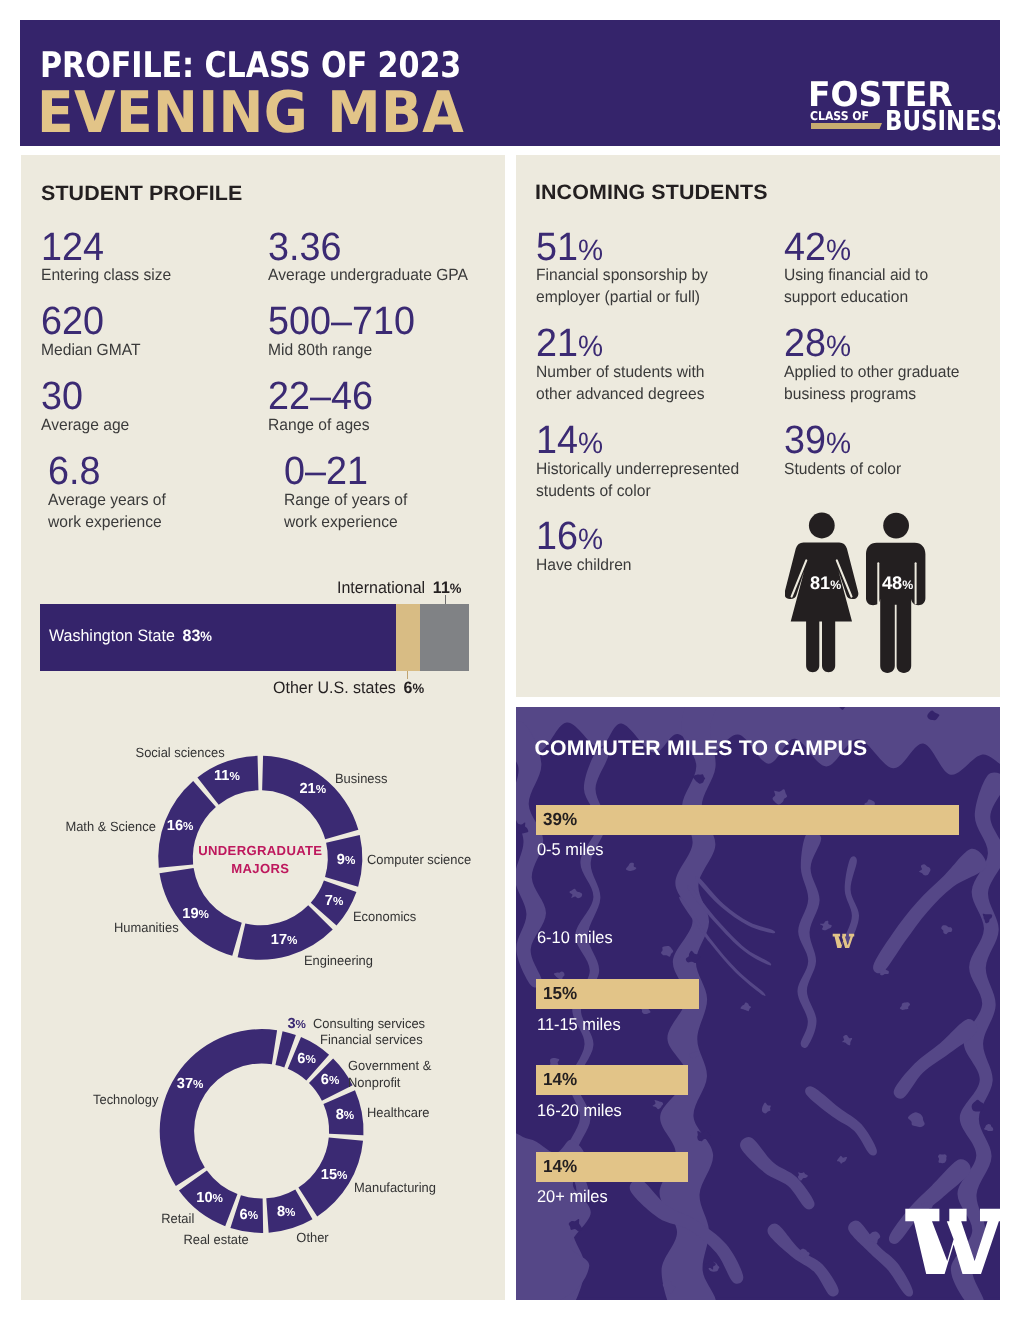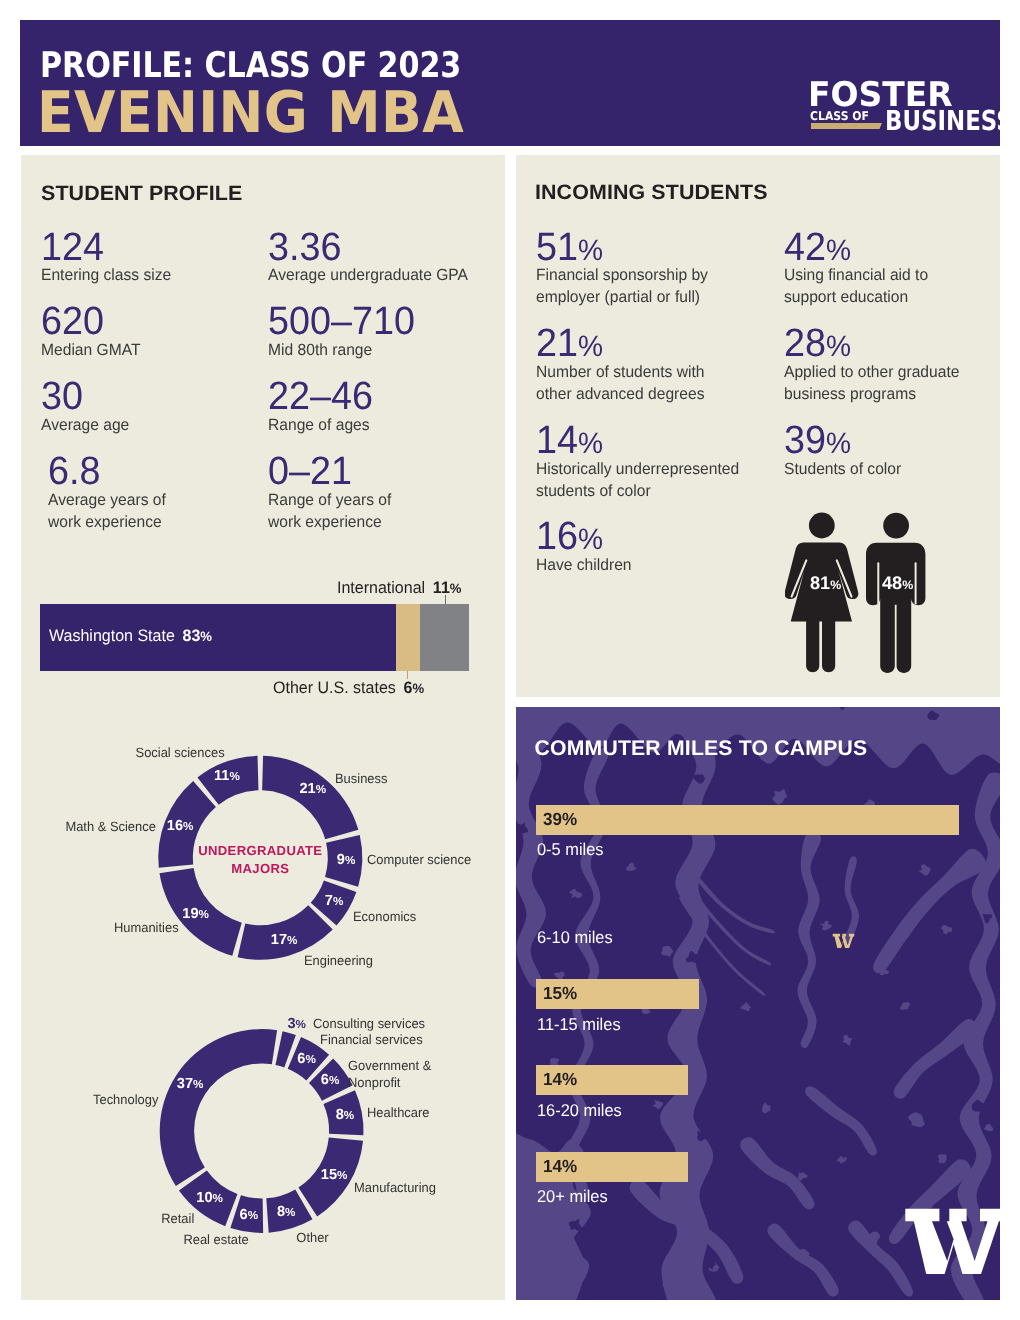--- a/index.html
+++ b/index.html
@@ -117,21 +117,21 @@
     </div>
     <div class="stat" style="left: 268px; top: 377px;">
       <div class="stat-num">22–46</div>
       <div class="stat-lab">Range of ages</div>
     </div>
     <div class="stat" style="left: 39px; top: 452px; margin-left: 9px;">
       <div class="stat-num">6.8</div>
       <div class="stat-lab">Average years of
 work experience</div>
     </div>
-    <div class="stat" style="left: 268px; top: 452px;">
+    <div class="stat" style="left: 284px; top: 452px;">
       <div class="stat-num">0–21</div>
       <div class="stat-lab">Range of years of
 work experience</div>
     </div>
   </div>
 
 <svg class="abs" id="mapArt" width="484.5" height="593" viewBox="0 0 488 593" style="left:515.5px;top:707px;">
   <rect x="0" y="0" width="488" height="593" fill="#35246B"></rect>
   <g fill="#554787">
     <path d="M -23.3 -22.6 C 0.3 -30.3 73.6 -23.6 121.5 -22.7 C 169.3 -21.8 216.8 -17.7 263.6 -17.2 C 310.3 -16.8 362.1 -19.5 401.9 -20.3 C 441.8 -21.1 486.1 -34.9 502.6 -22.1 C 519.1 -9.2 506.3 45.7 500.8 57.0 C 495.4 68.3 480.4 44.2 469.9 45.7 C 459.4 47.2 447.7 67.9 437.7 66.0 C 427.8 64.2 419.8 35.8 410.1 34.7 C 400.5 33.6 390.9 60.3 379.9 59.6 C 369.0 58.9 355.6 30.7 344.3 30.4 C 333.1 30.1 323.1 57.8 312.5 57.7 C 301.9 57.6 290.5 30.3 280.8 29.9 C 271.1 29.4 263.8 55.7 254.3 54.9 C 244.7 54.2 234.1 26.4 223.5 25.5 C 212.9 24.5 200.8 49.1 190.7 49.1 C 180.6 49.0 171.7 26.0 163.0 25.1 C 154.3 24.2 148.1 45.5 138.6 43.7 C 129.1 41.9 115.3 15.2 106.1 14.4 C 96.9 13.5 92.6 38.6 83.5 38.5 C 74.3 38.3 61.4 12.6 51.1 13.5 C 40.8 14.3 33.5 41.9 21.6 43.5 C 9.6 45.1 -13.0 34.1 -20.5 23.1 C -28.0 12.0 -47.0 -15.0 -23.3 -22.6 Z"></path>

